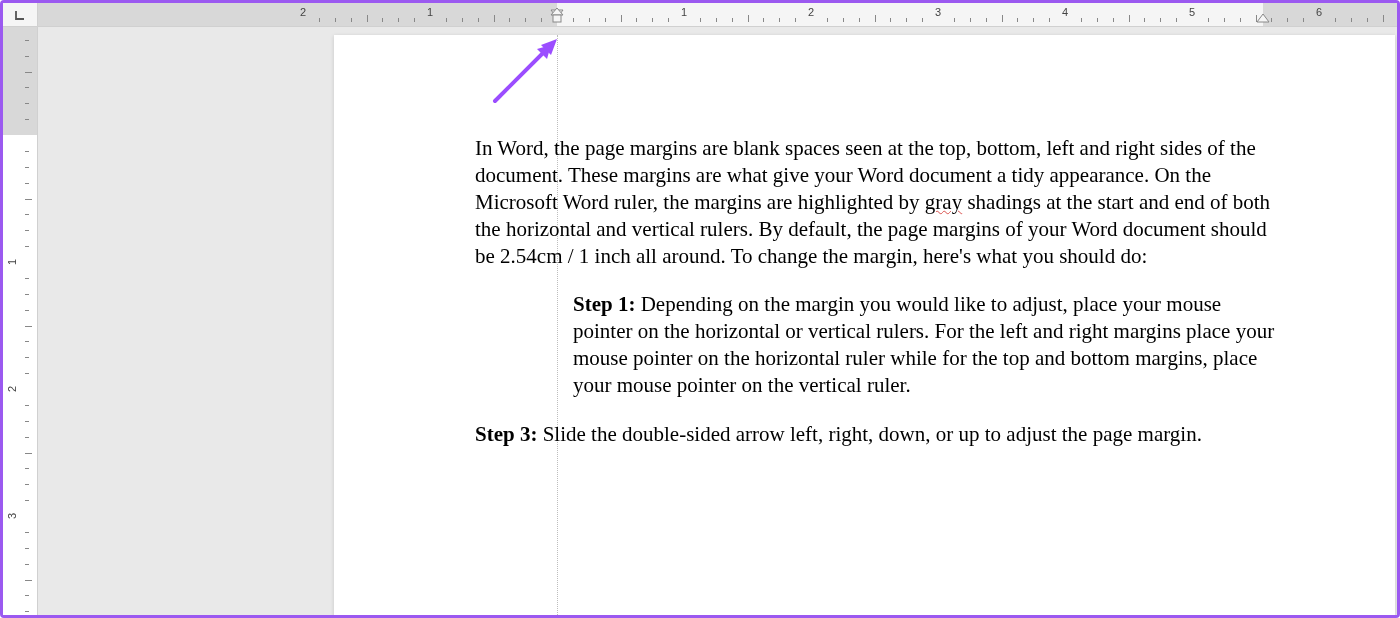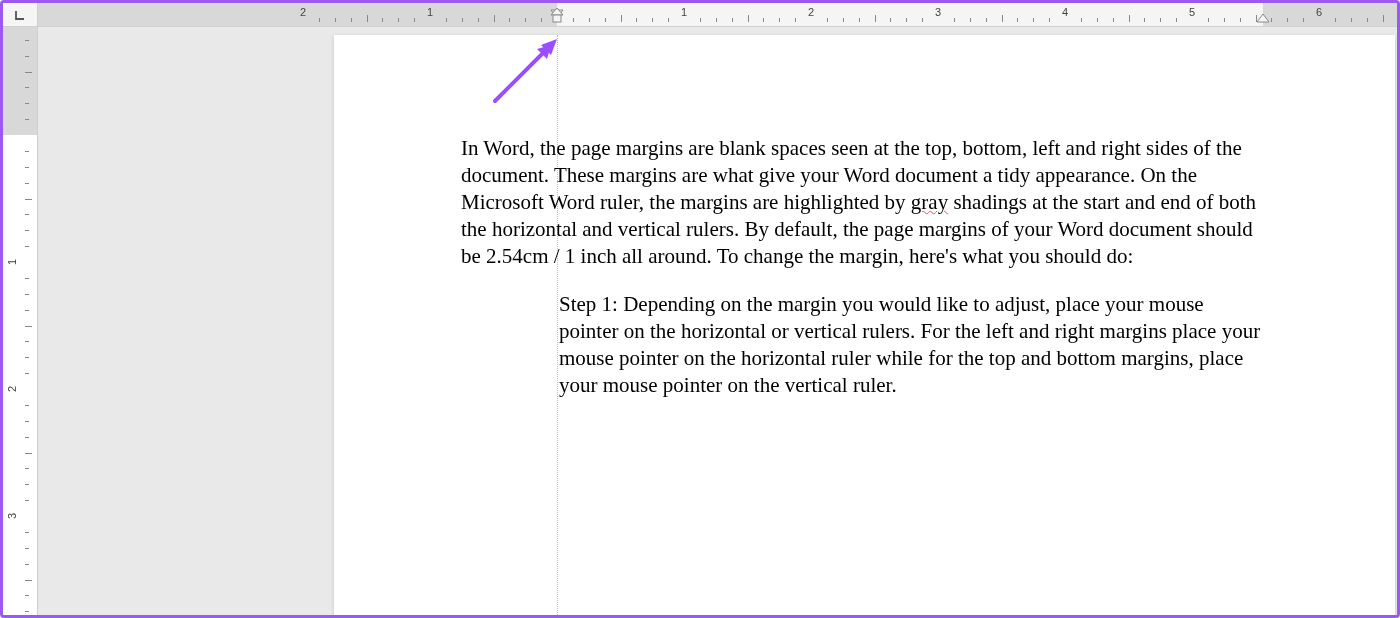--- a/index.html
+++ b/index.html
@@ -99,21 +99,21 @@
     box-shadow: 0 1px 4px rgba(0,0,0,0.15);
   }
   .page .content {
     position: absolute;
     font-size: 21px;
     line-height: 1.28;
     color: #000;
   }
   .para { margin-bottom: 22px; }
   .step1 { margin-left: 98px; margin-bottom: 22px; }
-  .bold { font-weight: normal; }
+  .bold { font-weight: bold; }
 
   .squiggle {
     text-decoration: underline wavy #d9534f;
     text-decoration-thickness: 1px;
   }
 
   
   .guideline {
     position: absolute; top: 0; bottom: 0;
     border-left: 1px dotted #bdbdbd;
@@ -262,24 +262,27 @@
       <div class="vtick minor" style="top: 520.75px;"></div>
       <div class="vtick minor" style="top: 536.625px;"></div>
       <div class="vtick sub" style="top: 552.5px;"></div>
       <div class="vtick minor" style="top: 568.375px;"></div>
       <div class="vtick minor" style="top: 584.25px;"></div>
     </div>
 
   <div class="doc-viewport" id="viewport">
     <div class="page" id="page" style="left: 296px; top: 8px; width: 1061px; height: 1400px;">
       <div class="guideline" id="guideline" style="left: 223px;"></div>
-      <div class="content" id="content" style="left: 127px; top: 100px; width: 806px;">
+      <div class="content" id="content" style="left: 141px; top: 100px; width: 806px;">
         <div class="para" id="para-intro">In Word, the page margins are blank spaces seen at the top, bottom, left and right sides of the document. These margins are what give your Word document a tidy appearance. On the Microsoft Word ruler, the margins are highlighted by <span class="squiggle">gray</span> shadings at the start and end of both the horizontal and vertical rulers. By default, the page margins of your Word document should be 2.54cm / 1 inch all around. To change the margin, here's what you should do:</div>
         <div class="step1">
           <span class="bold">Step 1:</span><span> Depending on the margin you would like to adjust, place your mouse pointer on the horizontal or vertical rulers. For the left and right margins place your mouse pointer on the horizontal ruler while for the top and bottom margins, place your mouse pointer on the vertical ruler.</span>
+        </div>
+        <div class="para">
+          <span class="bold">Step 3:</span><span> Slide the double-sided arrow left, right, down, or up to adjust the page margin.</span>
         </div>
       </div>
     </div>
 
     <svg class="arrow-anno" id="arrow" width="90" height="80" style="left: 447px; top: 4px;">
       <line x1="10" y1="70" x2="66" y2="14" stroke="#9b4dff" stroke-width="4" stroke-linecap="round"></line>
       <polygon points="66,14 52,18 62,28" fill="#9b4dff"></polygon>
       <polygon points="72,8 56,14 66,24" fill="#9b4dff"></polygon>
     </svg>
   </div>

